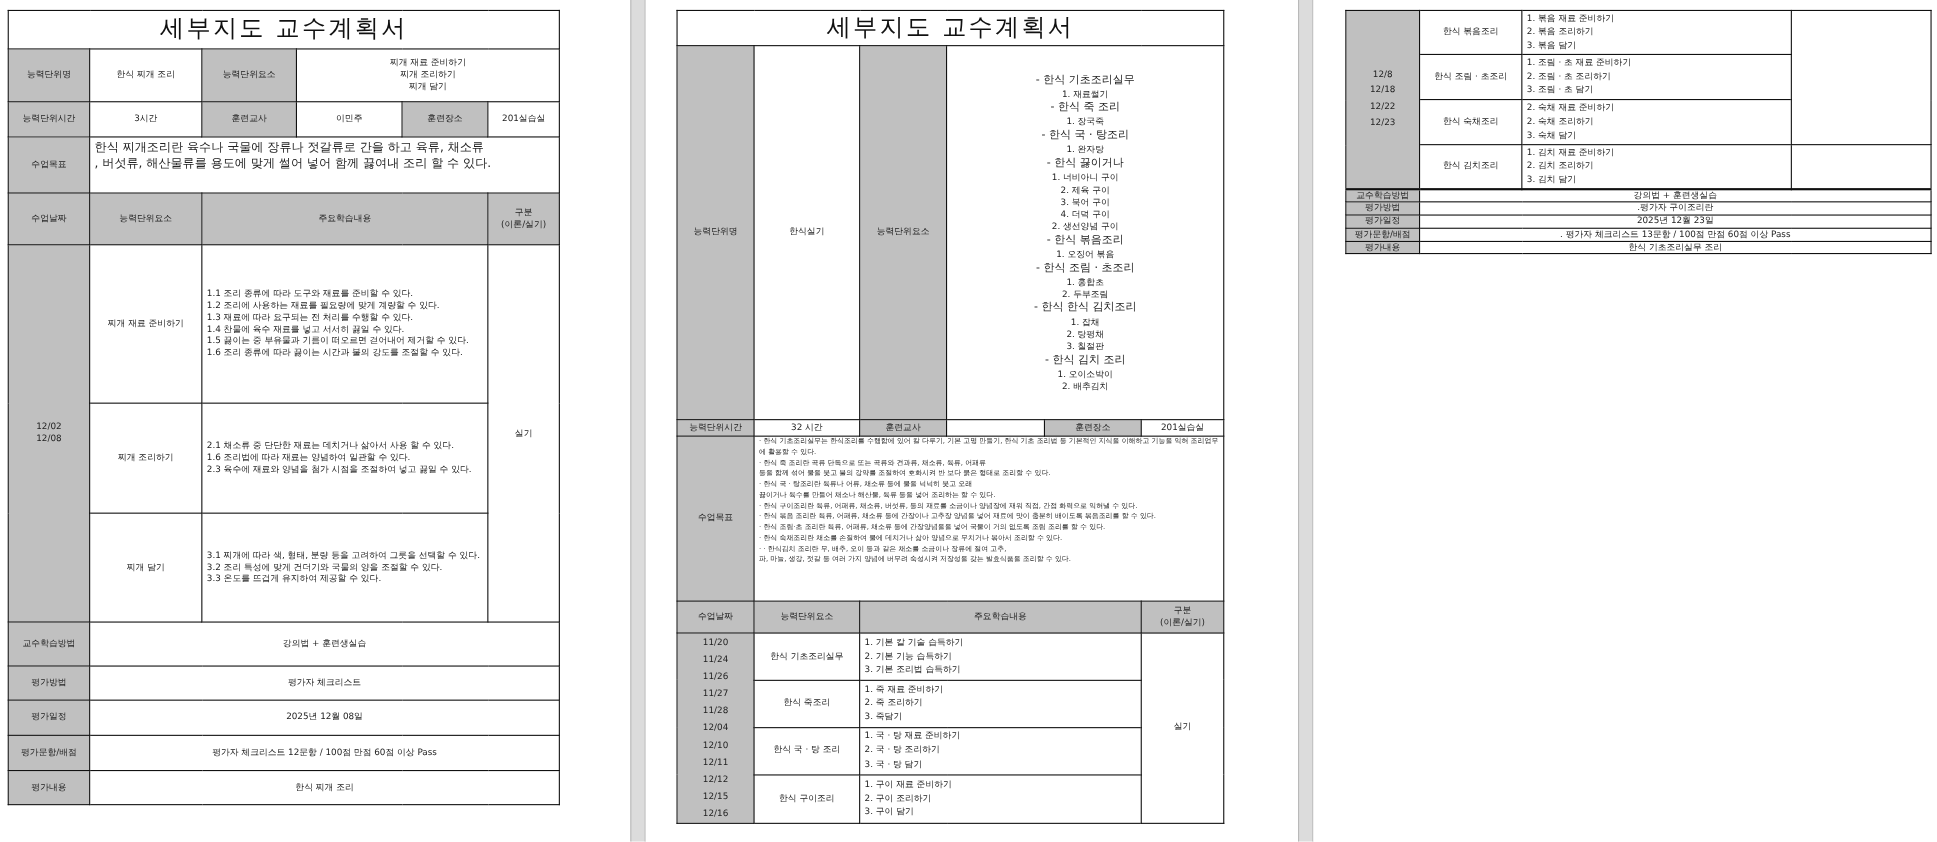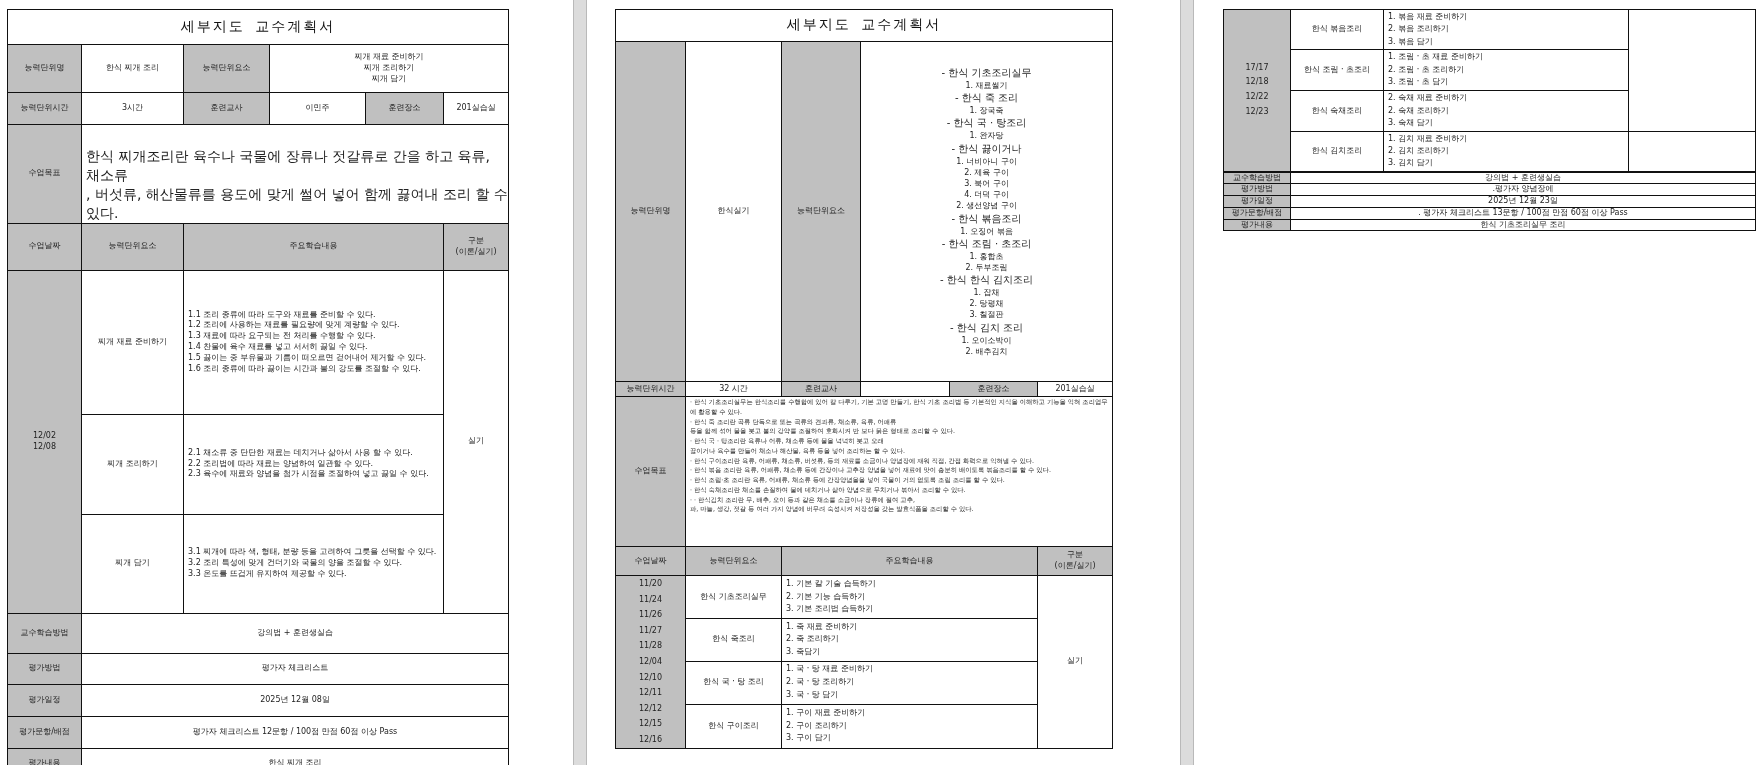--- a/index.html
+++ b/index.html
@@ -10,21 +10,21 @@
     color:#222;
   }
   .gutter {
     position:absolute; top:0; height:765px; width:12px;
     background:#dcdcdc; border-left:1px solid #b9b9b9; border-right:1px solid #b9b9b9;
   }
   .page { position:absolute; top:0; background:#fff; height:765px; }
   table { border-collapse:collapse; table-layout:fixed; position:absolute; }
   td { border:1px solid #111; padding:0; text-align:center; vertical-align:middle; font-size:8px; line-height:1.35; overflow:hidden; }
   .g { background:#c0c0c0;margin-top:12px; }
-  .title td { font-size:14px; height:34px; letter-spacing:2px; color:#111;font-family:Liberation Mono, monospace; }
+  .title td { font-size:22px; height:34px; letter-spacing:2px; color:#111; }
   .l { text-align:left; padding-left:4px;margin-top:12px; }
   .list div { white-space:nowrap; }
   .b { font-weight:normal; font-size:10px; }
   .thick { border-top:2px solid #111; }
 </style>
 </head>
 <body>
 
 <div class="gutter" style="left:573px;"></div>
 <div class="gutter" style="left:1180px;"></div>
@@ -56,21 +56,21 @@
     <tr style="height:32px">
       <td class="g">능력단위시간</td>
       <td>3시간</td>
       <td class="g">훈련교사</td>
       <td>이민주</td>
       <td class="g">훈련장소</td>
       <td>201실습실</td>
     </tr>
     <tr style="height:51px">
       <td class="g">수업목표</td>
-      <td colspan="5" class="l" style="vertical-align:top; padding-top:22px; white-space:pre-line; font-size:14px;">한식 찌개조리란 육수나 국물에 장류나 젓갈류로 간을 하고 육류, 채소류
+      <td colspan="5" class="l" style="vertical-align:top; padding-top:2px; white-space:pre-line; font-size:11px;">한식 찌개조리란 육수나 국물에 장류나 젓갈류로 간을 하고 육류, 채소류
 , 버섯류, 해산물류를 용도에 맞게 썰어 넣어 함께 끓여내 조리 할 수 있다.</td>
     </tr>
     <tr style="height:47px">
       <td class="g">수업날짜</td>
       <td class="g">능력단위요소</td>
       <td class="g" colspan="3">주요학습내용</td>
       <td class="g" style="white-space:pre-line">구분
 (이론/실기)</td>
     </tr>
     <tr style="height:144px">
@@ -84,21 +84,21 @@
         <div>1.4 찬물에 육수 재료를 넣고 서서히 끓일 수 있다.</div>
         <div>1.5 끓이는 중 부유물과 기름이 떠오르면 걷어내어 제거할 수 있다.</div>
         <div>1.6 조리 종류에 따라 끓이는 시간과 불의 강도를 조절할 수 있다.</div>
       </td>
       <td rowspan="3">실기</td>
     </tr>
     <tr style="height:100px">
       <td>찌개 조리하기</td>
       <td colspan="3" class="l list">
         <div>2.1 채소류 중 단단한 재료는 데치거나 삶아서 사용 할 수 있다.</div>
-        <div>2.2 조리법에 따라 재료는 양념하여 일관할 수 있다.</div>
+        <div>1.6 조리법에 따라 재료는 양념하여 일관할 수 있다.</div>
         <div>2.3 육수에 재료와 양념을 첨가 시점을 조절하여 넣고 끓일 수 있다.</div>
       </td>
     </tr>
     <tr style="height:99px">
       <td>찌개 담기</td>
       <td colspan="3" class="l">
         <div>3.1 찌개에 따라 색, 형태, 분량 등을 고려하여 그릇을 선택할 수 있다.</div>
         <div>3.2 조리 특성에 맞게 건더기와 국물의 양을 조절할 수 있다.</div>
         <div>3.3 온도를 뜨겁게 유지하여 제공할 수 있다.</div>
       </td>
@@ -257,21 +257,21 @@
   <table style="left:29px; top:9px; width:532px;">
     <colgroup>
       <col style="width:67px">
         <col style="width:93px">
         <col style="width:245px">
         <col style="width:127px">
     </colgroup>
     <tbody>
         <tr style="height:40px">
       <td class="g" rowspan="4" style="line-height:1.85">
-        <div>17/17</div>
+        <div>12/8</div>
         <div>12/18</div>
         <div>12/22</div>
         <div>12/23</div>
       </td>
       <td>한식 볶음조리</td>
       <td class="l list" style="line-height:1.55">
         <div>1. 볶음 재료 준비하기</div>
         <div>2. 볶음 조리하기</div>
         <div>3. 볶음 담기</div>
       </td>
@@ -301,21 +301,21 @@
         <div>3. 김치 담기</div>
       </td>
       <td></td>
     </tr>
     <tr style="height:11px">
       <td class="g thick">교수학습방법</td>
       <td colspan="3" class="thick">강의법 + 훈련생실습</td>
     </tr>
     <tr style="height:11px">
       <td class="g">평가방법</td>
-      <td colspan="3">.평가자 양념장에</td>
+      <td colspan="3">.평가자 구이조리란</td>
     </tr>
     <tr style="height:11px">
       <td class="g">평가일정</td>
       <td colspan="3">2025년 12월 23일</td>
     </tr>
     <tr style="height:11px">
       <td class="g">평가문항/배점</td>
       <td colspan="3">. 평가자 체크리스트 13문항 / 100점 만점 60점 이상 Pass</td>
     </tr>
     <tr style="height:11px">

